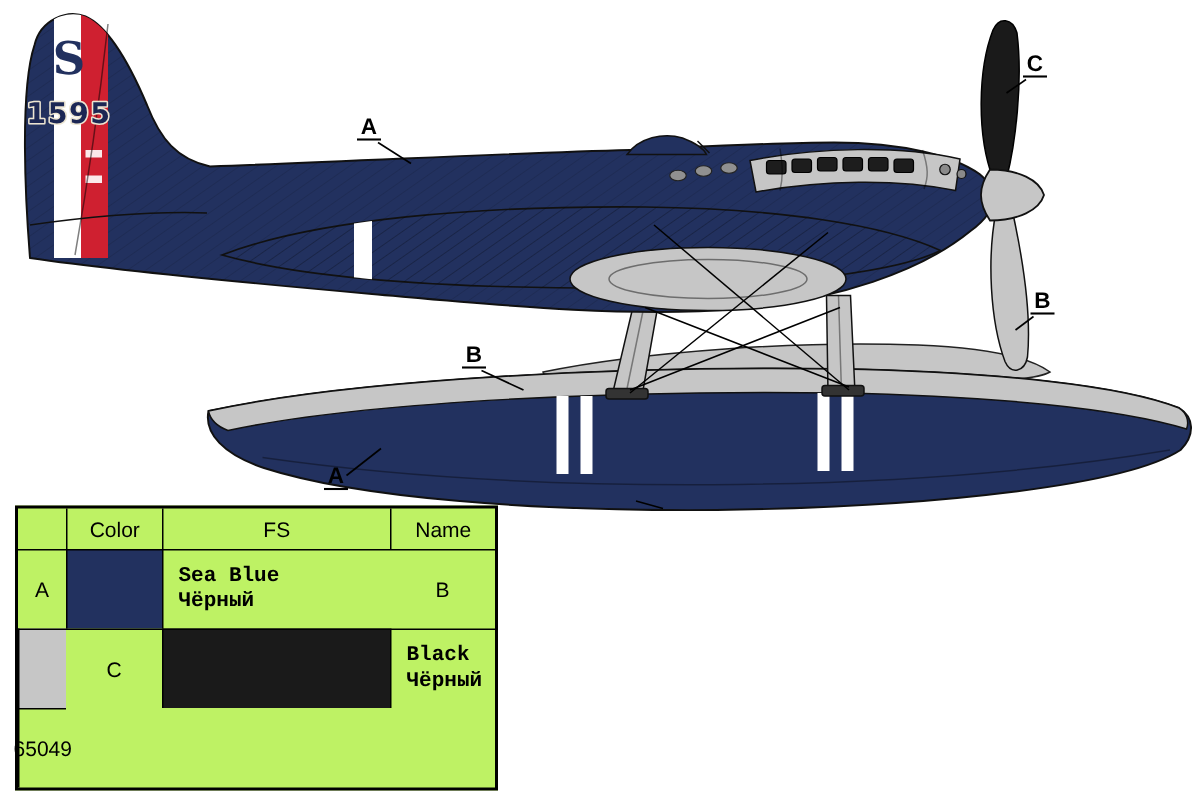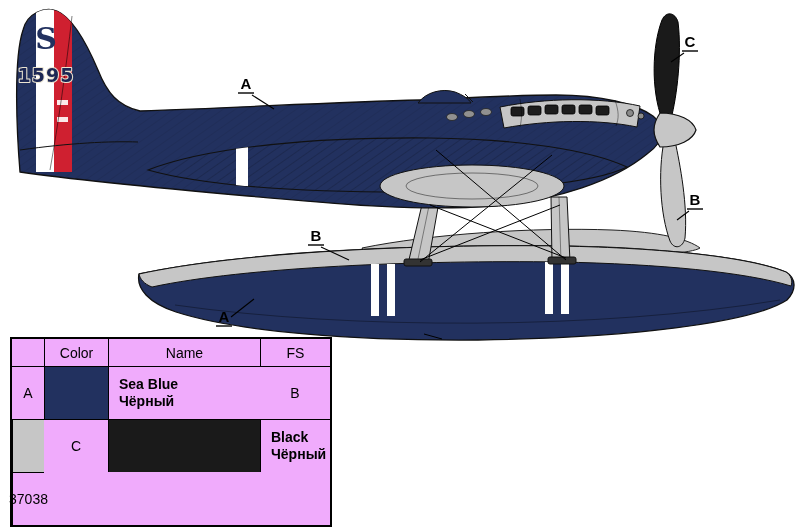--- a/index.html
+++ b/index.html
@@ -8,28 +8,28 @@
 
   .callout-text{font:bold 15px "Liberation Sans",sans-serif;fill:#000;text-anchor:middle;}
   .leader{stroke:#000;stroke-width:1.1;fill:none;}
   .underline{stroke:#000;stroke-width:1.4;}
 
   .tail-code{font:bold 30px "DejaVu Serif",serif;text-anchor:middle;}
   .tail-serial{font:bold 19px "DejaVu Sans",sans-serif;text-anchor:middle;letter-spacing:1px;
                paint-order:stroke;stroke:#ece5d2;stroke-width:2px;stroke-linejoin:round;}
 
   .color-table{position:absolute;left:10px;top:337px;display:grid;
-               grid-template-columns:32px 64px 152px 70px;border:2px solid #000;background:#f0abfc;}
+               grid-template-columns:32px 64px 152px 70px;border:2px solid #000;background:#bef264;}
   .ct-cell{border-left:1px solid #000;border-top:1px solid #000;display:flex;
            align-items:center;justify-content:center;font-size:14px;color:#000;}
   .ct-cell.c0{border-left:none;}
   .ct-cell.hdr{border-top:none;height:27px;}
   .ct-cell.row{height:52px;}
   .ct-name{flex-direction:column;align-items:flex-start;justify-content:center;
-           padding-left:10px;font-weight:bold;line-height:17px;}
+           padding-left:10px;font-weight:bold;line-height:17px;font-family:Liberation Mono, monospace;}
   .ct-swatch{padding:0;}
 </style>
 </head>
 <body>
 
 <div class="stage">
 
   <svg width="800" height="532" viewBox="0 0 800 532">
     <defs>
       <pattern id="hatch" width="7" height="7" patternUnits="userSpaceOnUse" patternTransform="rotate(55)">
@@ -153,35 +153,35 @@
 
       <text class="callout-text" x="224" y="322">A</text>
       <line class="underline" x1="216" y1="326" x2="232" y2="326"></line>
       <path class="leader" d="M231,317 L254,299"></path>
     </g>
   </svg>
 
   <div class="color-table">
     <div class="ct-cell hdr c0"></div>
     <div class="ct-cell hdr">Color</div>
+    <div class="ct-cell hdr">FS</div>
     <div class="ct-cell hdr">Name</div>
-    <div class="ct-cell hdr">FS</div>
 
     <div class="ct-cell row c0">A</div>
     <div class="ct-cell row ct-swatch" style="background: rgb(34, 49, 95);"></div>
     <div class="ct-cell row ct-name">
       <span>Sea Blue</span>
       <span>Чёрный</span>
     </div>
 
     <div class="ct-cell row c0">B</div>
     <div class="ct-cell row ct-swatch" style="background: rgb(198, 198, 198);"></div>
 
     <div class="ct-cell row c0">C</div>
     <div class="ct-cell row ct-swatch" style="background: rgb(26, 26, 26);"></div>
     <div class="ct-cell row ct-name">
       <span>Black</span>
       <span>Чёрный</span>
     </div>
-    <div class="ct-cell row">37038</div>
+    <div class="ct-cell row">65049</div>
   </div>
 
 </div>
 
 </body></html>

